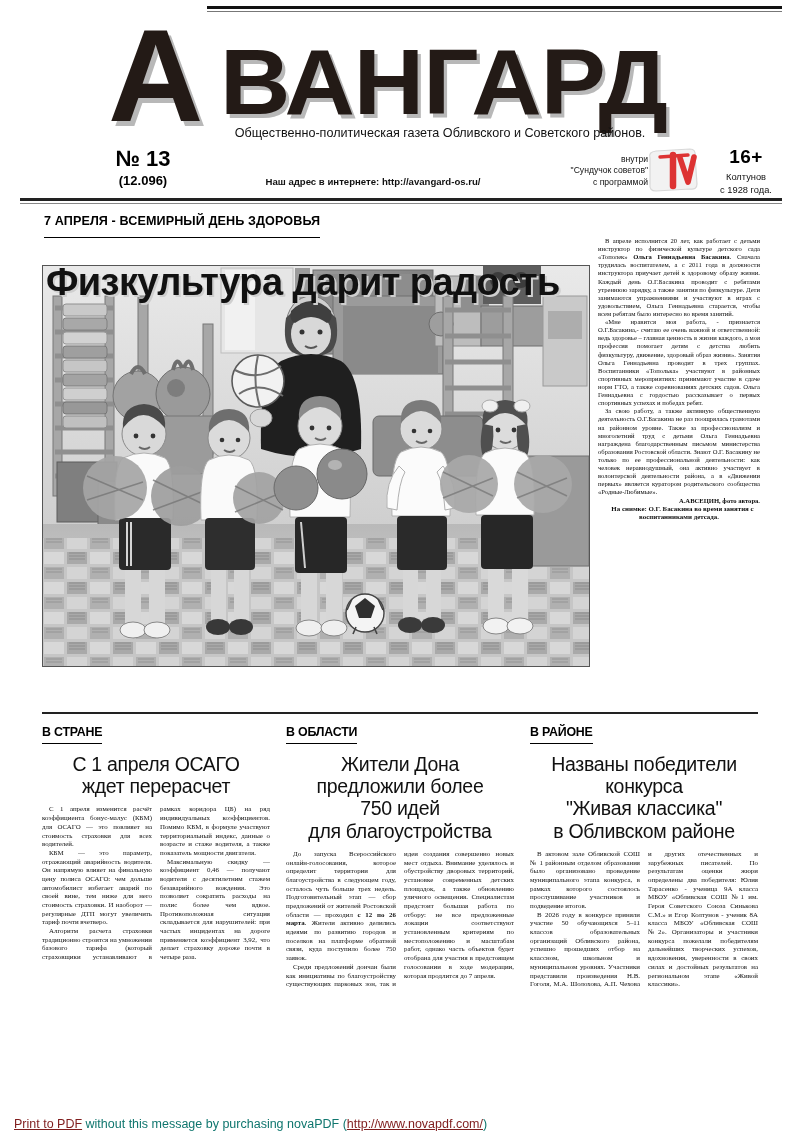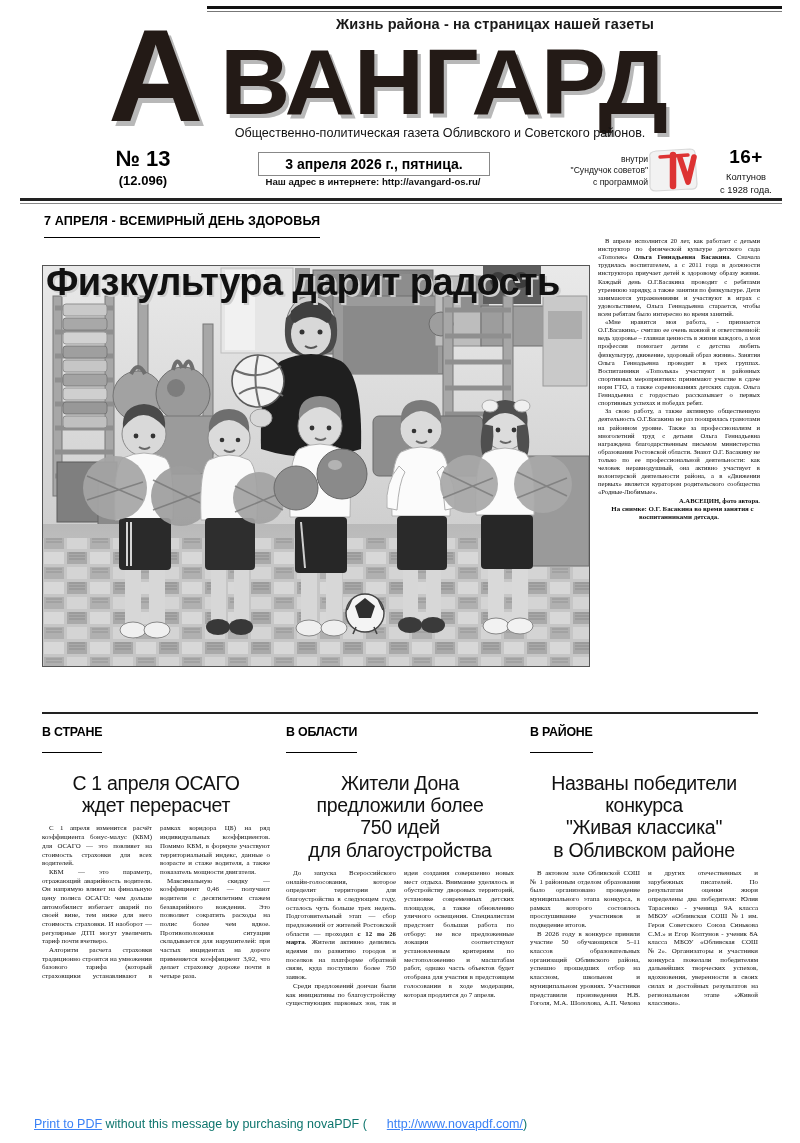--- a/index.html
+++ b/index.html
@@ -123,24 +123,24 @@
 
   
   .cols{position:absolute;left:42px;top:722px;width:716px;height:390px;}
   .col{position:absolute;top:0;width:228px;}
   .col.c1{left:0;}
   .col.c2{left:244px;}
   .col.c3{left:488px;}
 
   .sect-label{
     font-size:12.4px;font-weight:800;display:inline-block;
-    border-bottom:1.6px solid #000;padding-bottom:13px;letter-spacing:-.2px;
+    border-bottom:1.6px solid #000;padding-bottom:4px;letter-spacing:-.2px;
   }
   .col-head{
-    margin-top:19px;text-align:center;
+    margin-top:9px;text-align:center;
     font-size:19.5px;line-height:1.14;font-weight:500;
     letter-spacing:-.3px;color:#111;
   }
   .col-body{
     margin-top:8px;
     font-family:"Liberation Serif", serif;
     font-size:6.9px;line-height:1.26;text-align:justify;color:#101010;
     column-count:2;column-gap:8px;
   }
   .col-body p{margin:0;text-indent:7px;}
@@ -149,52 +149,48 @@
   
   .col.c1 .col-body{column-count:2;}
   .col.c2 .col-body{column-count:2;}
   .col.c3 .col-body{column-count:2;}
 
   
   .footer{
     position:absolute;left:14px;top:1117px;width:780px;
     font-size:12.5px;color:#111;
   }
-  .footer a{color:#3b82f6;text-decoration:underline;margin-left:20px;}
+  .footer a{color:#7f1d1d;text-decoration:underline;}
   .footer .plain{color:#0f766e;text-decoration:none;}
 
   
   .photo svg{display:block;}
 </style>
 </head>
 <body>
 
 <div class="page">
 
   <div class="masthead">
     <div class="rule-top"></div>
     <div class="rule-top2"></div>
 
-    <div class="tagline">Жизнь района - на страницах нашей газеты</div>
 
     <div class="logo-wrap">
       <span class="logo-A">А</span>
       <span class="logo-rest">ВАНГАРД</span>
     </div>
 
     <div class="subtitle">Общественно-политическая газета Обливского и Советского районов.</div>
 
     <div class="issue-no">
       <div class="big">№ 13</div>
       <div class="small">(12.096)</div>
     </div>
 
-    <div class="datebox">
-      <span>3 апреля 2026 г., пятница.</span>
-    </div>
     <div class="weburl">Наш адрес  в интернете: http://avangard-os.ru/</div>
 
     <div class="tvblock">
       <div class="tvtext">
         <div>внутри</div>
         <div>"Сундучок советов"</div>
         <div>с программой</div>
       </div>
       <div class="tvlogo">
         <svg width="56" height="48" viewBox="0 0 56 48">

